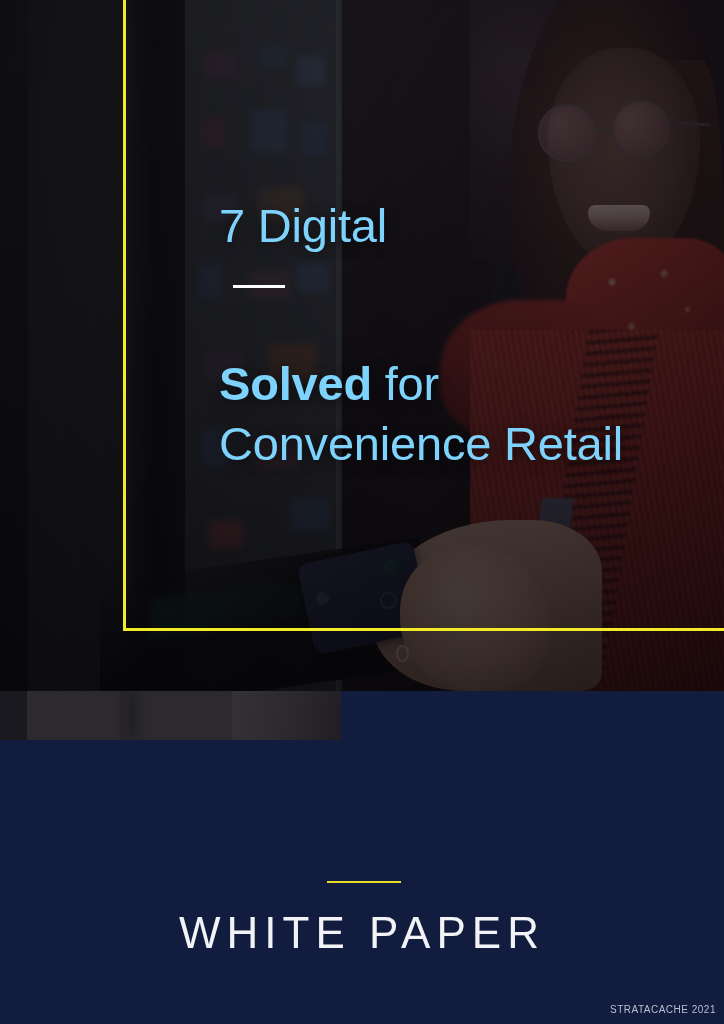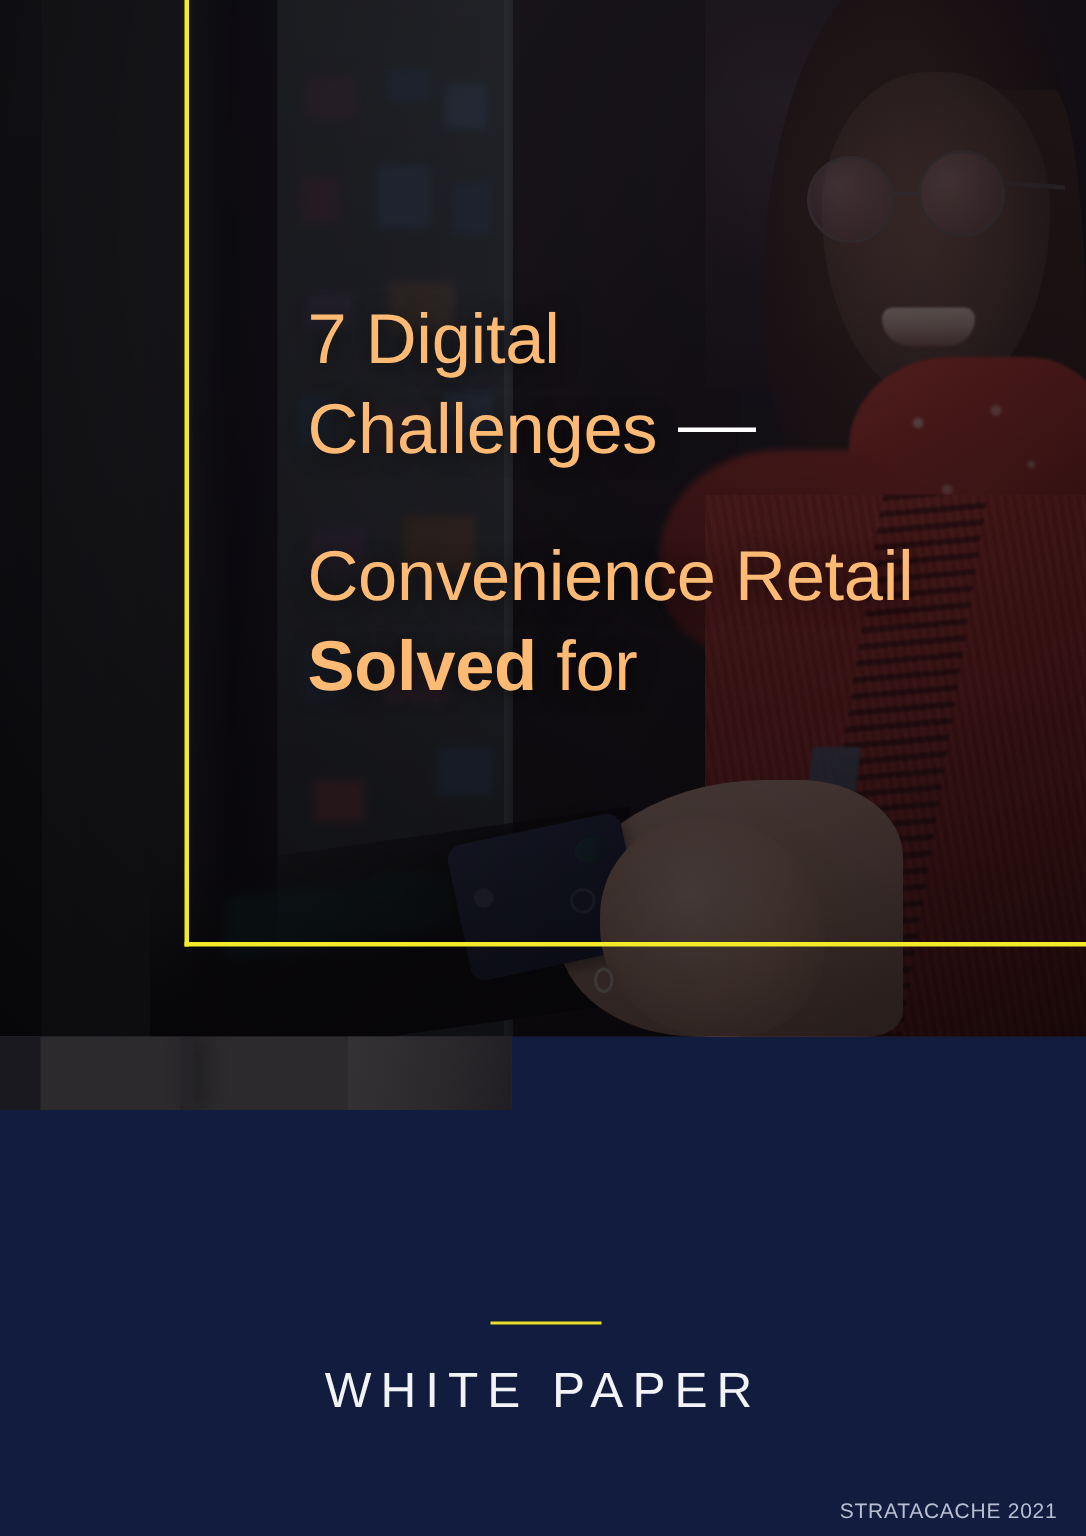--- a/index.html
+++ b/index.html
@@ -156,45 +156,45 @@
   .grade2 { position:absolute; inset:0;
            background:radial-gradient(ellipse at 72% 18%, rgba(0,0,0,0) 0%, rgba(0,0,0,.42) 70%, rgba(0,0,0,.62) 100%); }
 
   
   .frame-v { position:absolute; left:123px; top:0; width:3px; height:631px;
              background:#F3EB28; z-index:6; }
   .frame-h { position:absolute; left:123px; top:628px; width:601px; height:3px;
              background:#F3EB28; z-index:6; }
 
   
-  .headline { position:absolute; left:205px; top:196px; z-index:8;
-              color:#fdba74; }
+  .headline { position:absolute; left:219px; top:196px; z-index:8;
+              color:#7dd3fc; }
   .hl-line { font-size:47px; line-height:60px; font-weight:300;
              letter-spacing:-0.2px; white-space:nowrap;
              text-shadow:0 2px 14px rgba(0,0,0,.55); }
   .hl-line .bold { font-weight:700; }
   .hl-gap { height:38px; }
   .emdash { display:inline-block; width:52px; height:3px; background:#ffffff;
             vertical-align:middle; margin-left:14px; margin-bottom:6px; }
 
   
   .brand { position:absolute; left:0; top:740px; width:724px; height:284px;
            background:#121C3E; z-index:5; }
   .logo-wrap { position:absolute; left:0; top:62px; width:724px;
                text-align:center; }
   .logo { display:inline-block; font-size:46px; font-weight:700;
           font-style:italic; letter-spacing:-1px; color:#ffffff;
           transform:scaleX(1.02); }
   .rule { position:absolute; left:327px; top:141px; width:74px; height:2px;
           background:#E8DE25; }
   .wp-wrap { position:absolute; left:0; top:168px; width:724px; text-align:center; }
-  .wp { display:inline-block; font-size:33px; font-weight:300;
+  .wp { display:inline-block; font-size:44px; font-weight:300;
         letter-spacing:6px; color:#F2F3F7; }
-  .copyright { position:absolute; right:19px; bottom:9px;
-               font-size:14px; letter-spacing:.5px; color:#b9bfd2; }
+  .copyright { position:absolute; right:8px; bottom:9px;
+               font-size:10px; letter-spacing:.5px; color:#b9bfd2; }
 </style>
 </head>
 <body>
 
 <div class="page">
 
   <div class="hero">
     <div class="photo">
       <div class="ph-wall"></div>
       <div class="ph-kiosk"></div>
@@ -264,27 +264,27 @@
     <div class="strip-edge"></div>
     <div class="strip-right"></div>
   </div>
 
   <div class="frame-v"></div>
   <div class="frame-h"></div>
 
   <div class="headline">
     <div class="hl-line">7 Digital</div>
     <div class="hl-line">
-      <span>Challenges</span><span class="emdash"></span>
+      <span class="emdash"></span>
     </div>
     <div class="hl-gap"></div>
-    <div class="hl-line">Convenience Retail</div>
     <div class="hl-line">
       <span class="bold">Solved</span><span> for</span>
     </div>
+    <div class="hl-line">Convenience Retail</div>
   </div>
 
   <div class="brand">
     <div class="rule"></div>
     <div class="wp-wrap">
       <span class="wp">WHITE PAPER</span>
     </div>
     <div class="copyright">STRATACACHE 2021</div>
   </div>
 

